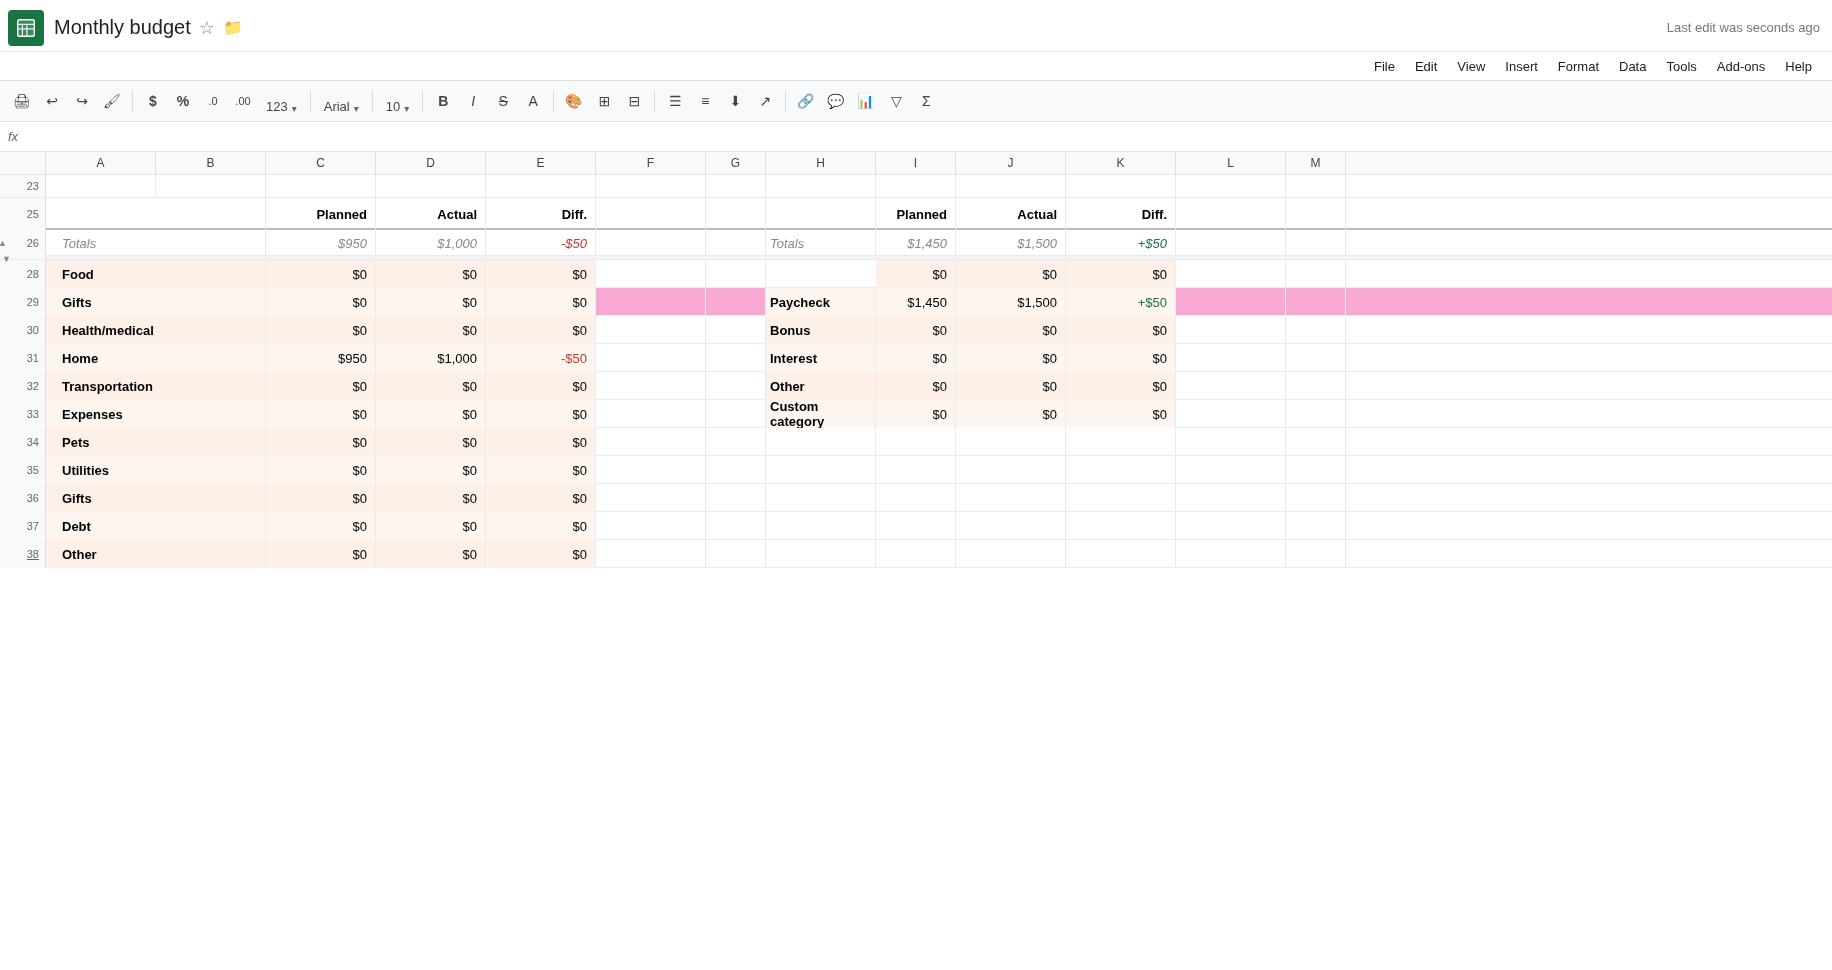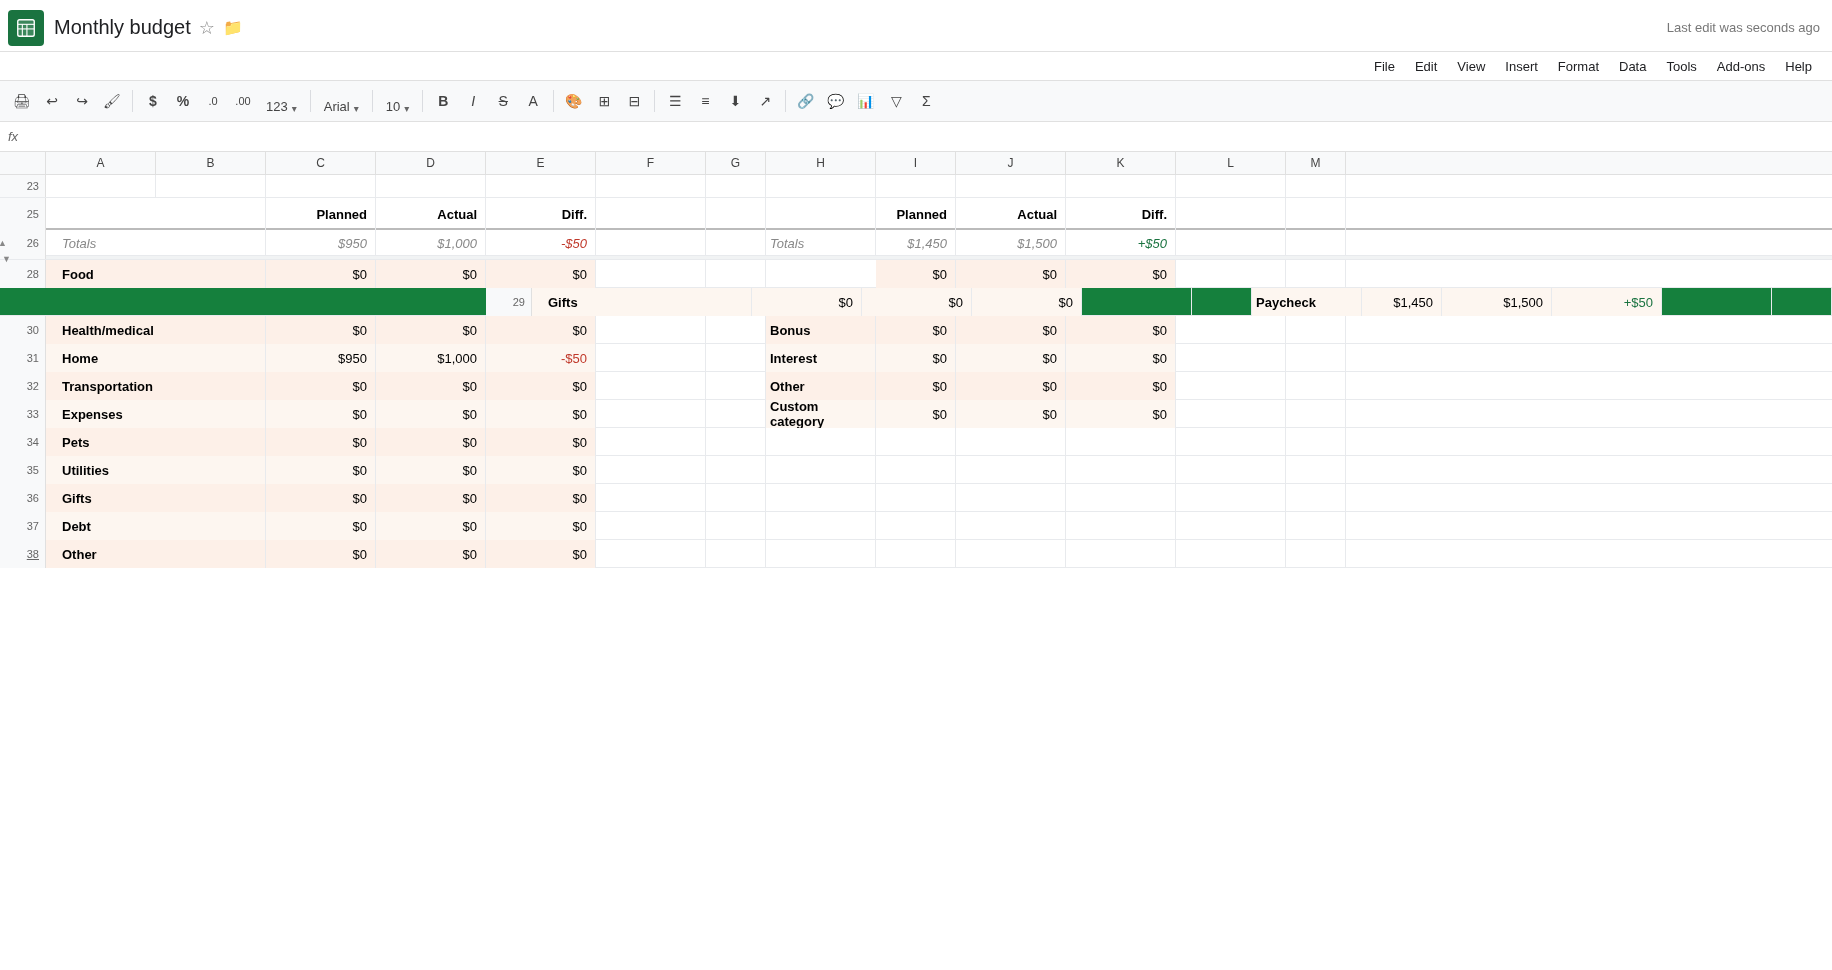--- a/index.html
+++ b/index.html
@@ -343,21 +343,21 @@
           <div class="grid-cell" style="width: 110px; height: 28px; background: rgb(253, 240, 232); justify-content: flex-end; padding-right: 8px;">$0</div>
           <div class="grid-cell" style="width: 110px; height: 28px;"></div>
           <div class="grid-cell" style="width: 60px; height: 28px;"></div>
           <div class="grid-cell" style="width: 110px; height: 28px; background: rgb(253, 240, 232); font-weight: bold; margin-top: 40px;">Savings</div>
           <div class="grid-cell" style="width: 80px; height: 28px; background: rgb(253, 240, 232); justify-content: flex-end; padding-right: 8px;">$0</div>
           <div class="grid-cell" style="width: 110px; height: 28px; background: rgb(253, 240, 232); justify-content: flex-end; padding-right: 8px;">$0</div>
           <div class="grid-cell" style="width: 110px; height: 28px; background: rgb(253, 240, 232); justify-content: flex-end; padding-right: 8px;">$0</div>
           <div class="grid-cell" style="width: 110px; height: 28px;"></div>
           <div class="grid-cell" style="width: 60px; height: 28px;"></div>
         </div>
-        <div class="grid-row" style="height: 28px; background: #15803d; justify-content: flex-end;">
+        <div class="grid-row" style="height: 28px; background: #f9a8d4;">
           <div class="row-num" style="height: 28px;">29</div>
           <div class="grid-cell" style="width: 220px; height: 28px; background: rgb(253, 246, 240); font-weight: bold; padding-left: 16px;">Gifts</div>
           <div class="grid-cell" style="width: 110px; height: 28px; background: rgb(253, 246, 240); justify-content: flex-end; padding-right: 8px;">$0</div>
           <div class="grid-cell" style="width: 110px; height: 28px; background: rgb(253, 246, 240); justify-content: flex-end; padding-right: 8px;">$0</div>
           <div class="grid-cell" style="width: 110px; height: 28px; background: rgb(253, 246, 240); justify-content: flex-end; padding-right: 8px;">$0</div>
           <div class="grid-cell" style="width: 110px; height: 28px;"></div>
           <div class="grid-cell" style="width: 60px; height: 28px;"></div>
           <div class="grid-cell" style="width: 110px; height: 28px; background: rgb(253, 246, 240); font-weight: bold;">Paycheck</div>
           <div class="grid-cell" style="width: 80px; height: 28px; background: rgb(253, 246, 240); justify-content: flex-end; padding-right: 8px;">$1,450</div>
           <div class="grid-cell" style="width: 110px; height: 28px; background: rgb(253, 246, 240); justify-content: flex-end; padding-right: 8px;">$1,500</div>

